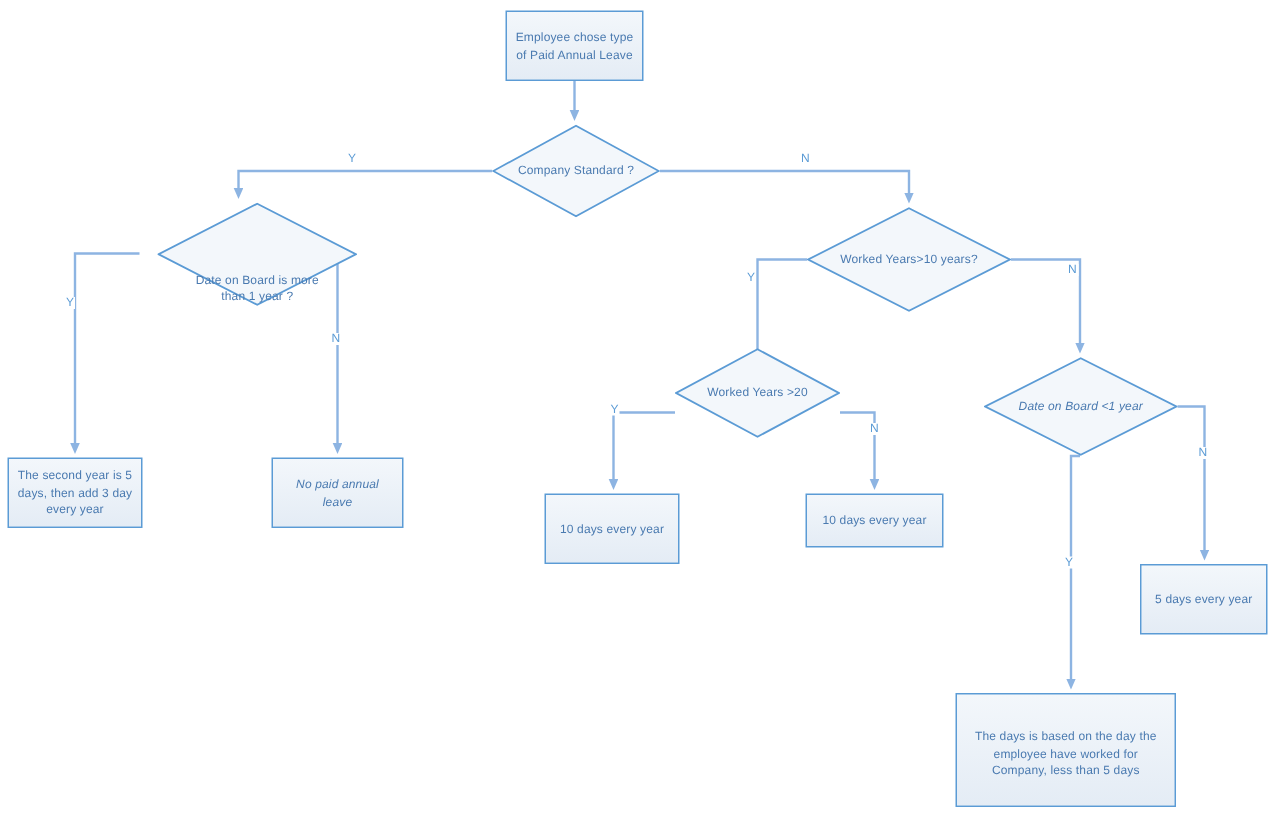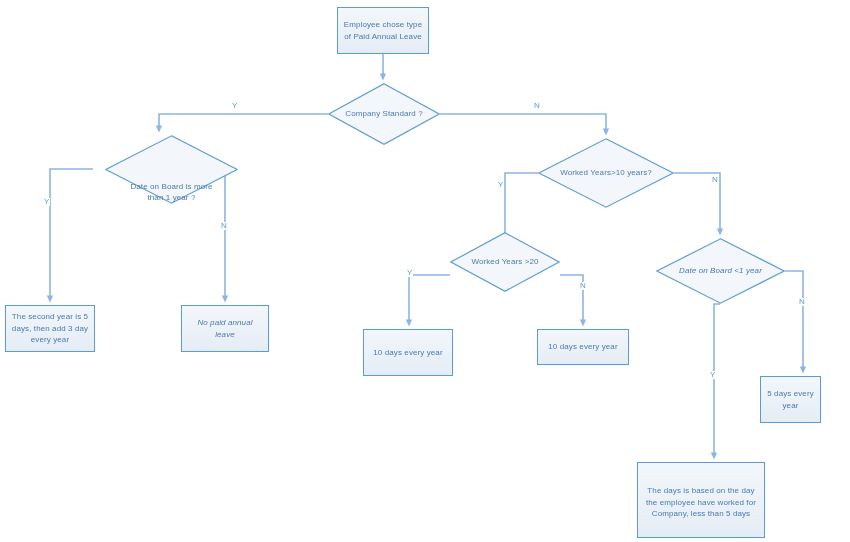--- a/index.html
+++ b/index.html
@@ -151,25 +151,25 @@
   </div>
 
   <div class="node box" style="left:363px; top:329px; width:90px; height:47px;">
     <span>10 days every year</span>
   </div>
 
   <div class="node box" style="left:537px; top:329px; width:92px; height:36px;">
     <span>10  days every year</span>
   </div>
 
-  <div class="node box" style="left:760px; top:376px; width:61px; height:47px;">
+  <div class="node box" style="left:760px; top:376px; width:85px; height:47px;">
     <span>5 days every year</span>
   </div>
 
-  <div class="node box" style="left:637px; top:462px; width:128px; height:76px; align-items:flex-start; padding-top:22px;">
+  <div class="node box" style="left:637px; top:462px; width:147px; height:76px; align-items:flex-start; padding-top:22px;">
     <span>The days is based on the day the employee have worked for Company,  less than 5 days</span>
   </div>
 
   <span class="edge-label" style="left:231px; top:102px;">Y</span>
   <span class="edge-label" style="left:533px; top:102px;">N</span>
   <span class="edge-label" style="left:43px; top:198px;">Y</span>
   <span class="edge-label" style="left:220px; top:222px;">N</span>
   <span class="edge-label" style="left:497px; top:181px;">Y</span>
   <span class="edge-label" style="left:711px; top:176px;">N</span>
   <span class="edge-label" style="left:406px; top:269px;">Y</span>

